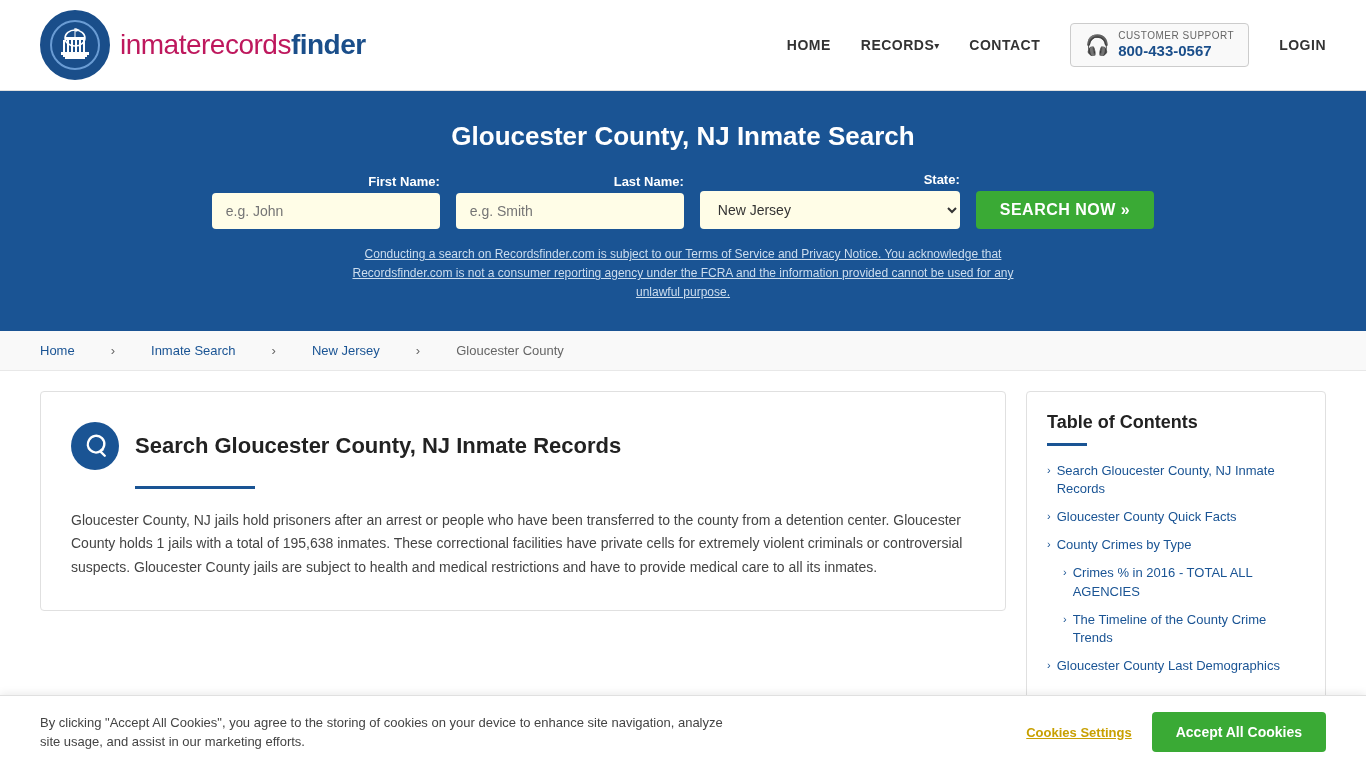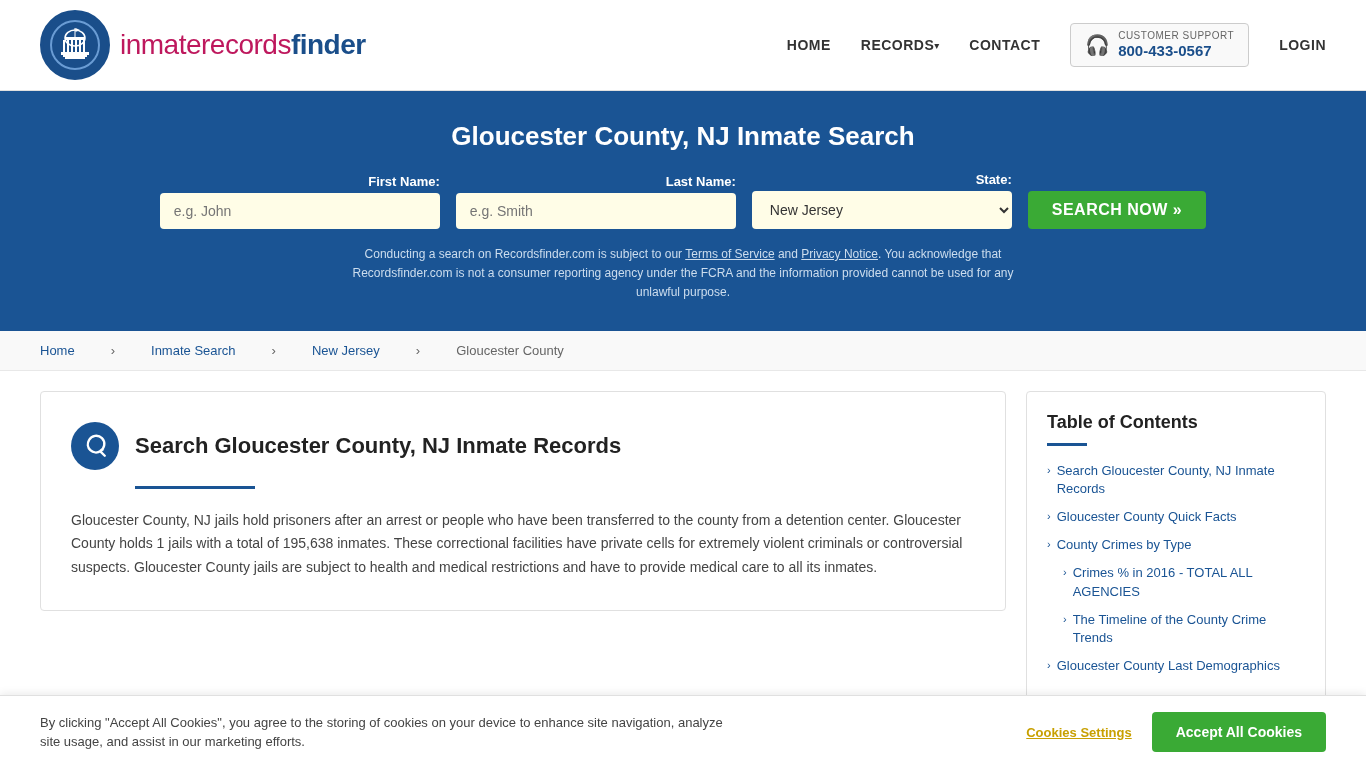--- a/index.html
+++ b/index.html
@@ -124,21 +124,21 @@
       flex-direction: column;
       align-items: flex-end;
       gap: 4px;
     }
     .form-group label {
       color: #fff;
       font-size: 13px;
       font-weight: 600;
     }
     .form-group input {
-      width: 280px;
+      width: 228px;
       padding: 10px 14px;
       border: none;
       border-radius: 4px;
       font-size: 14px;
       background: #fffde7;
       color: #aaa;
       outline: none;
     }
     .form-group select {
       width: 260px;
@@ -162,20 +162,21 @@
       cursor: pointer;
       white-space: nowrap;
       letter-spacing: 0.5px;
     }
     .disclaimer {
       color: #cde;
       font-size: 12px;
       line-height: 1.6;
       max-width: 700px;
       margin: 0 auto;
+      text-decoration: underline;
     }
     .disclaimer a {
       color: #cde;
       text-decoration: underline;
     }
 
     
     .breadcrumb {
       padding: 12px 40px;
       background: #f9f9f9;

